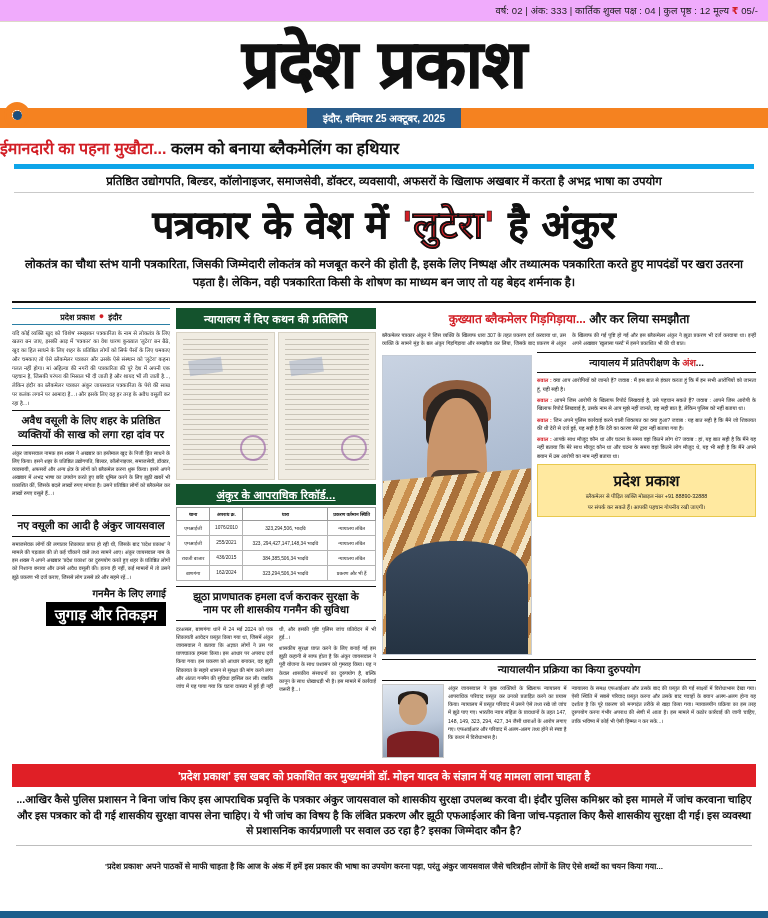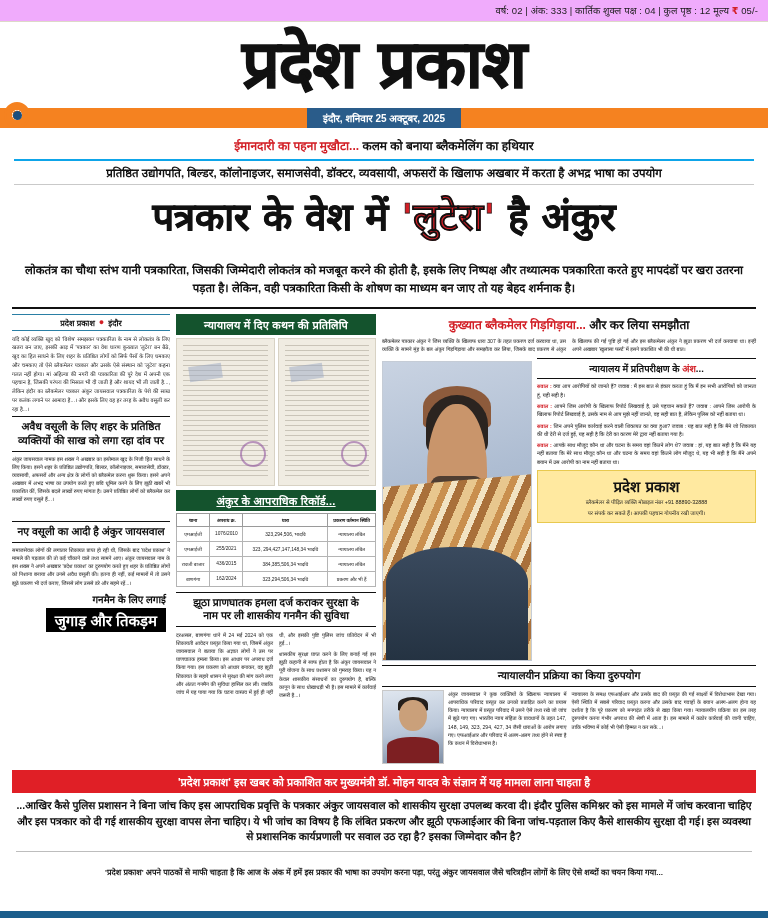--- a/index.html
+++ b/index.html
@@ -41,40 +41,40 @@
     width: 26px; height: 26px; border-radius: 50%;
     background: radial-gradient(circle at 50% 50%, #f58220 28%, #fff 30%, #f58220 34%);
     border: 2px solid #f58220;
   }
   .strip .logo::after{
     content:""; position:absolute; left:50%; top:50%; width:9px; height:9px;
     margin:-4.5px 0 0 -4.5px; background:#1b4f7e; border-radius:50%;
   }
 
   
-  .kicker { text-align: center; padding: 9px 0 5px; font-size: 12px; font-weight: bold; }
+  .kicker { text-align: left; padding: 9px 0 5px; font-size: 16px; font-weight: bold; }
   .kicker .red { color: #d21f26; }
   .kicker .blk { color: #111; }
   .subkicker {
-    border-top: 2px solid #0ea5e9; border-bottom: 1px solid #c9c9c9;
+    border-top: 5px solid #0ea5e9; border-bottom: 1px solid #c9c9c9;
     margin: 0 14px; padding: 4px 0; text-align: center;
     font-size: 11.5px; color: #111; font-weight: 600;
   }
 
   
   .headline {
     text-align: center; padding: 13px 0 8px;
     font-family: "DejaVu Sans", sans-serif;
     font-size: 38px; font-weight: bold; color: #111;
     line-height: 1.05; -webkit-text-stroke: .6px #111;
   }
   .headline .q { color: #d21f26; }
 
   .standfirst {
-    margin: 16px 16px 0; text-align: center; font-size: 11.5px;
+    margin: 2px 16px 0; text-align: center; font-size: 11.5px;
     line-height: 1.55; color: #111; font-weight: 600;
   }
   .rule { margin: 9px 12px 0; border-top: 2px solid #111; }
 
   
   .grid { display: flex; gap: 6px; padding: 5px 12px 0; }
   .col-l { width: 158px; flex: none; }
   .col-m { width: 200px; flex: none; }
   .col-r { flex: 1; }
 

